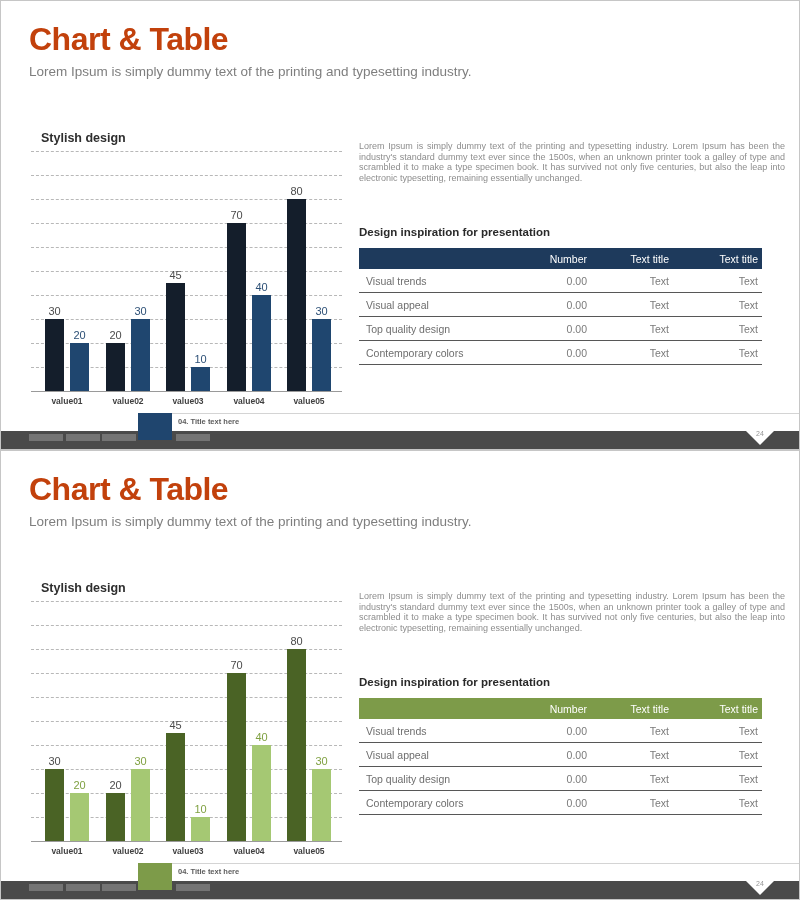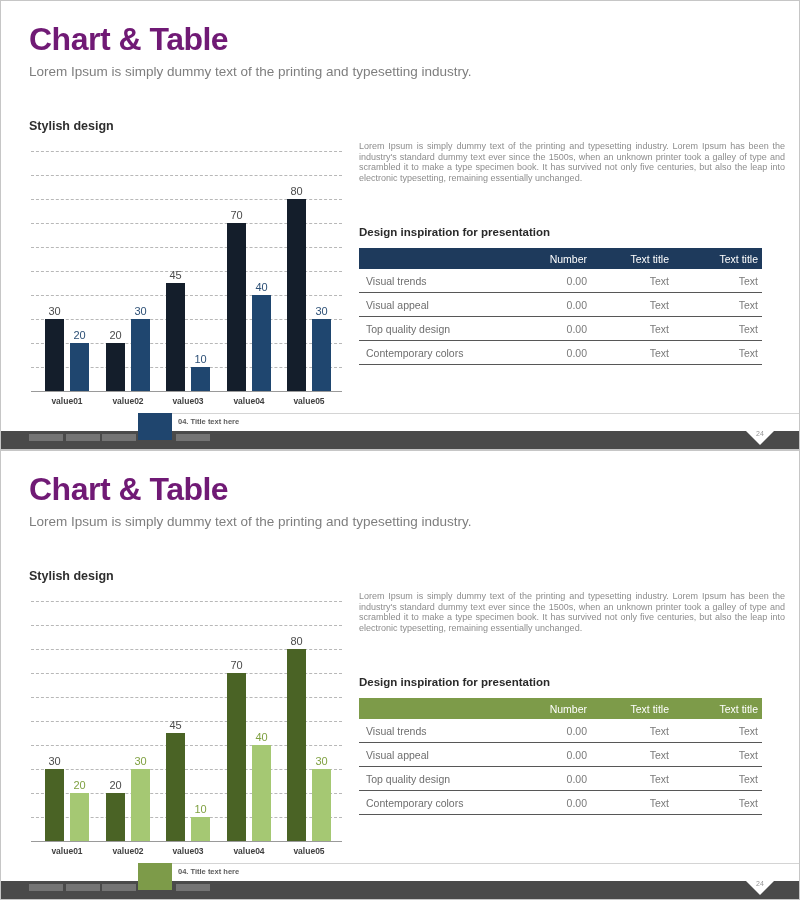--- a/index.html
+++ b/index.html
@@ -1,20 +1,20 @@
 <!DOCTYPE html>
 <html><head>
 <meta charset="utf-8">
 <style>
   html,body{margin:0;padding:0;background:#fff;}
   body{width:800px;height:900px;font-family:"Liberation Sans",sans-serif;}
   .slide{position:relative;width:800px;height:450px;background:#fff;border:1px solid #c6c6c6;box-sizing:border-box;overflow:hidden;}
-  .title{position:absolute;left:28px;top:20px;margin:0;font-size:32px;font-weight:bold;letter-spacing:-0.5px;color:#701a75;}
+  .title{position:absolute;left:28px;top:20px;margin:0;font-size:32px;font-weight:bold;letter-spacing:-0.5px;color:#c2410c;}
   .subtitle{position:absolute;left:28px;top:63px;margin:0;font-size:13.5px;color:#7e7e7e;}
-  .sec-heading{position:absolute;left:28px;top:118px;margin:0;font-size:12.5px;font-weight:bold;color:#2e2e2e;}
+  .sec-heading{position:absolute;left:28px;top:118px;margin:12px;font-size:12.5px;font-weight:bold;color:#2e2e2e;}
 
   
   .chart{position:absolute;left:30px;top:150px;width:311px;height:240px;border-bottom:1px solid #9a9a9a;}
   .gl{position:absolute;left:0;right:0;height:0;border-top:1px dashed #b8b8b8;}
   .group{position:absolute;bottom:0;display:flex;align-items:flex-end;gap:6px;}
   .bar{width:19px;position:relative;}
   .bar.s1{background:var(--bar1);}
   .bar.s2{background:var(--bar2);}
   .vlab{position:absolute;top:-14px;left:50%;transform:translateX(-50%);font-size:11px;white-space:nowrap;}
   .s1 .vlab{color:#4b4b4b;}

